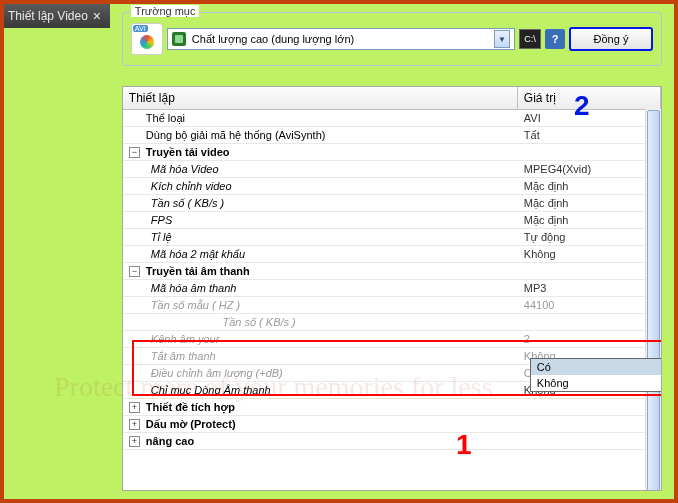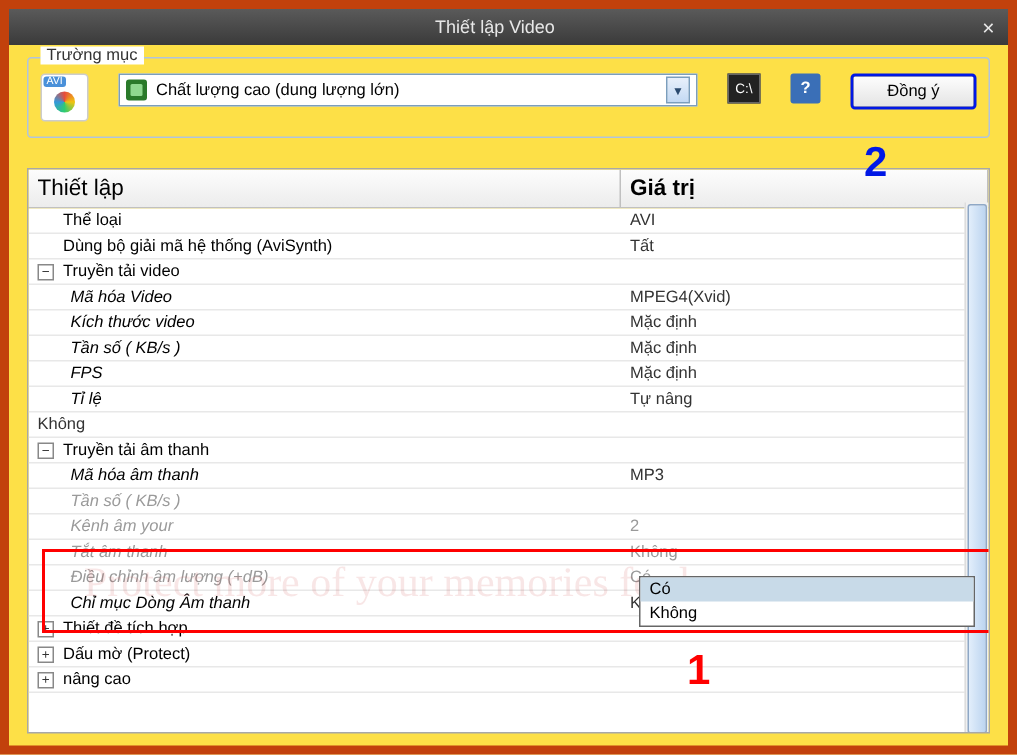--- a/index.html
+++ b/index.html
@@ -1,47 +1,47 @@
 <!DOCTYPE html>
 <html><head>
 <meta charset="utf-8">
 <style>
 * { box-sizing: border-box; margin: 0; padding: 0; }
 body { font-family: Tahoma, Arial, sans-serif; font-size: 11px; background: #f0f0f0; }
-.window { width: 678px; height: 503px; background: #fde047; border: 6px solid #c2410c; display: flex; flex-direction: column; position: relative; }
+.window { width: 678px; height: 503px; background: #bef264; border: 4px solid #c2410c; display: flex; flex-direction: row; position: relative; }
 .titlebar { height: 24px; background: linear-gradient(#5a5a5a, #3a3a3a); color: #e8e8e8; display: flex; align-items: center; padding: 0 4px; font-size: 12px; }
 .titlebar-title { flex: 1; text-align: center; }
 .titlebar-close { width: 18px; text-align: center; cursor: pointer; font-size: 14px; }
 .content { flex: 1; padding: 8px 12px; overflow: hidden; display: flex; flex-direction: column; }
 .fieldset { border: 1px solid #b0c4de; border-radius: 3px; padding: 10px 8px 10px 8px; position: relative; margin-bottom: 20px; }
 .fieldset-legend { position: absolute; top: -8px; left: 8px; background: #fff; padding: 0 4px; font-size: 11px; color: #333; }
-.field-row { display: flex; gap: 20px; }
+.field-row { display: flex; align-items: center; gap: 4px; }
 .avi-icon { width: 32px; height: 32px; background: #fff; border: 1px solid #ccc; border-radius: 3px; display: flex; flex-direction: column; align-items: center; justify-content: center; font-size: 8px; position: relative; }
 .avi-label { background: #4a90d9; color: #fff; font-size: 7px; padding: 0 2px; position: absolute; top: 1px; left: 1px; border-radius: 2px; }
 .avi-circle { width: 14px; height: 14px; border-radius: 50%; background: conic-gradient(#e74c3c, #f1c40f, #2ecc71, #3498db, #e74c3c); margin-top: 6px; }
 .quality-select { flex: 1; height: 22px; border: 1px solid #7b9ebd; background: #fff; display: flex; align-items: center; padding: 0 4px; cursor: pointer; }
 .quality-select .qicon { width: 14px; height: 14px; background: #2a7a2a; border-radius: 2px; margin-right: 6px; position: relative; }
 .quality-select .qicon::after { content: ""; position: absolute; inset: 3px; background: #8fd88f; border-radius: 1px; }
 .quality-select .dropdown-arrow { margin-left: auto; width: 16px; height: 18px; background: linear-gradient(#e8f0fb, #c3d9f3); border: 1px solid #7b9ebd; display: flex; align-items: center; justify-content: center; color: #2b4a6f; font-size: 8px; }
 .small-icon { width: 22px; height: 20px; display: flex; align-items: center; justify-content: center; border: 1px solid #666; background: #222; color: #fff; font-size: 9px; cursor: pointer; }
 .help-icon { width: 20px; height: 20px; background: #3a6fb7; color: #fff; display: flex; align-items: center; justify-content: center; font-weight: bold; border-radius: 2px; cursor: pointer; }
 .btn { height: 24px; padding: 0 18px; background: linear-gradient(#fdfdfd, #e4e4e4); border: 1px solid #8a8a8a; border-radius: 3px; cursor: pointer; font-size: 11px; min-width: 84px; }
 .btn.primary { border: 2px solid #0018e6; }
 .table-container { flex: 1; border: 1px solid #a8a8a8; display: flex; flex-direction: column; overflow: hidden; position: relative; }
 .table-header { display: flex; background: linear-gradient(#fdfdfd, #ececec); border-bottom: 1px solid #c0c0c0; }
-.th { padding: 4px 6px; border-right: 1px solid #c0c0c0; font-size: 15px; }
+.th { padding: 4px 6px; border-right: 1px solid #c0c0c0; font-size: 12px; }
 .th.col1 { width: 395px; }
-.th.col2 { flex: 1; font-weight: bold; }
+.th.col2 { flex: 1; }
 .table-body { flex: 1; overflow-y: auto; background: #fff; }
-.row { display: flex; border-bottom: 1px solid #e8e8e8; min-height: 17px; align-items: center; }
+.row { display: flex; border-bottom: 1px solid #e8e8e8; min-height: 17px; align-items: center; justify-content: center; }
 .cell1 { width: 395px; padding: 2px 4px 2px 6px; display: flex; align-items: center; }
 .cell2 { flex: 1; padding: 2px 6px; color: #333; }
 .toggle { width: 11px; height: 11px; border: 1px solid #888; display: inline-flex; align-items: center; justify-content: center; margin-right: 6px; font-size: 9px; line-height: 1; cursor: pointer; background: #fff; color: #333; }
 .indent1 { padding-left: 28px; font-style: italic; }
-.bold { font-weight: normal; }
+.bold { font-weight: bold; }
 .dimmed { color: #9a9a9a; }
 .dimmed .cell2 { color: #9a9a9a; }
 .scrollbar { position: absolute; right: 0; top: 22px; width: 16px; bottom: 0; background: #f0f0f0; border-left: 1px solid #ddd; }
 .scroll-thumb { background: linear-gradient(90deg, #e2eefb, #bcd4f0); border: 1px solid #8fa8c6; border-radius: 2px; margin: 1px; height: 100%; }
 .dropdown-open { position: absolute; left: 407px; width: 224px; background: #fff; border: 1px solid #666; z-index: 10; }
 .dropdown-open .opt { padding: 2px 6px; cursor: pointer; }
 .dropdown-open .opt.selected { background: #c8dae8; }
 .annotation-red { position: absolute; border: 2px solid #f00; pointer-events: none; }
 .annotation-num { position: absolute; font-size: 28px; font-weight: bold; font-family: Arial; pointer-events: none; }
 .watermark { position: absolute; color: rgba(200,50,50,0.12); font-size: 28px; font-family: Georgia, serif; pointer-events: none; white-space: nowrap; }
@@ -106,57 +106,66 @@
             <div class="cell2"><span></span></div>
           </div>
           <div class="row">
             <div class="cell1 indent1">
               <span>Mã hóa Video</span>
             </div>
             <div class="cell2"><span>MPEG4(Xvid)</span></div>
           </div>
           <div class="row">
             <div class="cell1 indent1">
-              <span>Kích thước video</span>
+              <span>Kích chỉnh video</span>
             </div>
             <div class="cell2"><span>Mặc định</span></div>
           </div>
           <div class="row">
             <div class="cell1 indent1">
               <span>Tần số ( KB/s )</span>
             </div>
             <div class="cell2"><span>Mặc định</span></div>
           </div>
           <div class="row">
             <div class="cell1 indent1">
               <span>FPS</span>
             </div>
             <div class="cell2"><span>Mặc định</span></div>
           </div>
           <div class="row">
             <div class="cell1 indent1">
               <span>Tỉ lệ</span>
             </div>
-            <div class="cell2"><span>Tự nâng</span></div>
-          </div>
-          <div class="row">
+            <div class="cell2"><span>Tự động</span></div>
+          </div>
+          <div class="row">
+            <div class="cell1 indent1">
+              <span>Mã hóa 2 mật khẩu</span>
+            </div>
             <div class="cell2"><span>Không</span></div>
           </div>
           <div class="row">
             <div class="cell1">
               <span class="toggle">−</span>
               <span class="bold">Truyền tải âm thanh</span>
             </div>
             <div class="cell2"><span></span></div>
           </div>
           <div class="row">
             <div class="cell1 indent1">
               <span>Mã hóa âm thanh</span>
             </div>
             <div class="cell2"><span>MP3</span></div>
+          </div>
+          <div class="row dimmed">
+            <div class="cell1 indent1">
+              <span>Tần số mẫu ( HZ )</span>
+            </div>
+            <div class="cell2"><span>44100</span></div>
           </div>
           <div class="row dimmed">
             <div class="cell1 indent1">
               <span>Tần số ( KB/s )</span>
             </div>
           </div>
           <div class="row dimmed">
             <div class="cell1 indent1">
               <span>Kênh âm your</span>
             </div>

